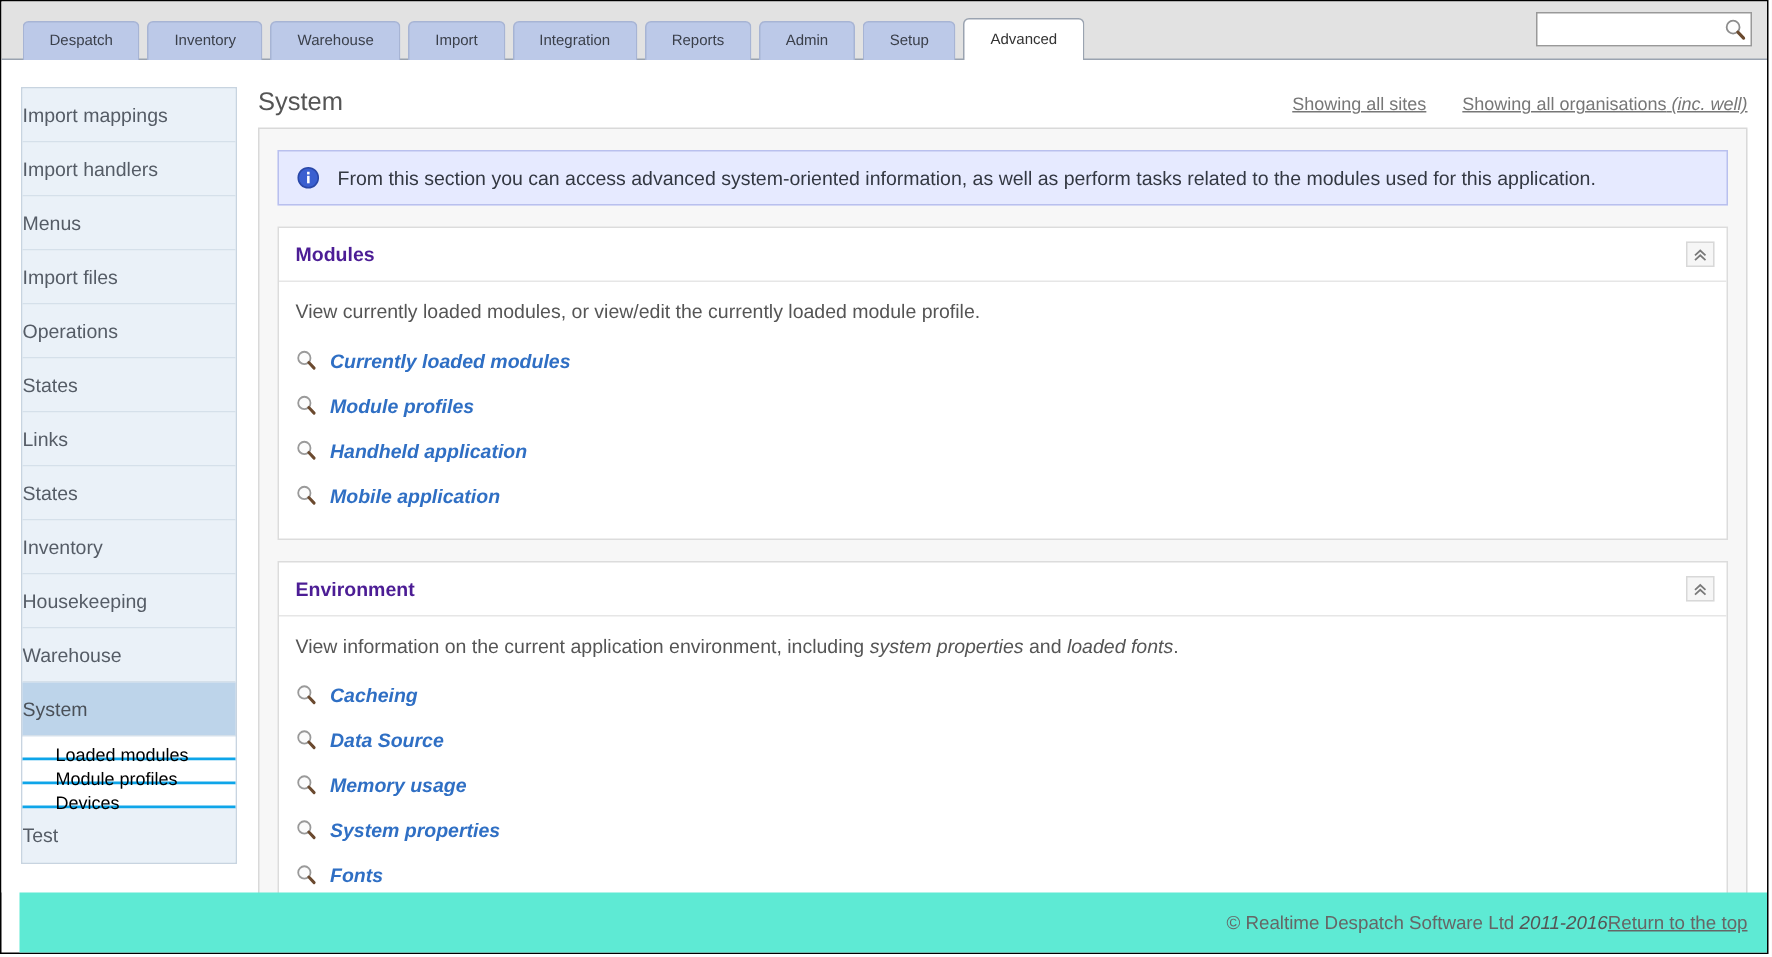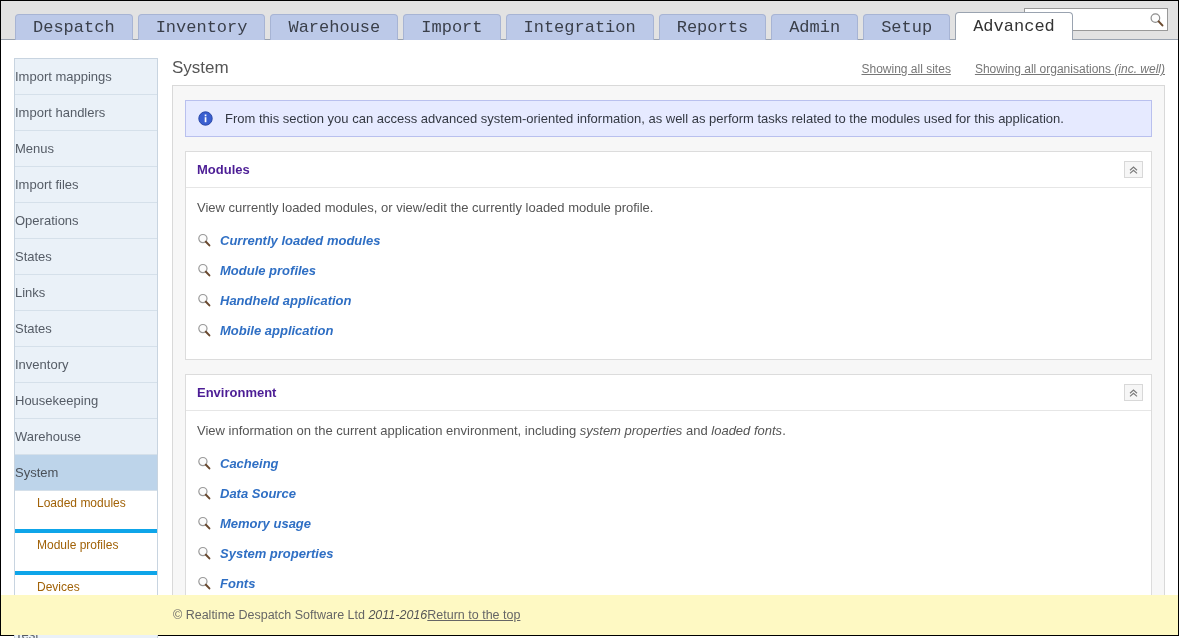--- a/index.html
+++ b/index.html
@@ -41,27 +41,26 @@
   .tab {
     height: 26px;
     line-height: 26px;
     padding: 0 17px;
     margin-right: 5px;
     background: #bcc9e8;
     border: 1px solid #a7b4d4;
     border-bottom: none;
     border-radius: 4px 4px 0 0;
     color: #3a3f4a;
-    font-size: 17px;
+    font-size: 10px;
     white-space: nowrap;
     box-sizing: border-box;
     position: relative;
     top: 1px;
     cursor: pointer;
-    font-family: Liberation Mono, monospace;
   }
   .tab.active {
     background: #ffffff;
     border-color: #9aa3b0;
     color: #333333;
     height: 28px;
     line-height: 28px;
     top: 1px;
     z-index: 3;
   }
@@ -128,27 +127,27 @@
     cursor: pointer;
     white-space: nowrap;
     overflow: hidden;
   }
   .side-item:last-child { border-bottom: none; }
   .side-item.selected {
     background: #bdd4ea;
     color: #4a5058;
   }
   .side-sub {
-    height: 42px;
+    height: 16px;
     line-height: 25px;
     padding-left: 22px;
     font-size: 12px;
-    color: #a16207;
-    background: #ffffff;
-    border-bottom: 4px solid #0ea5e9;
+    color: #000000;
+    background: #ffffff;
+    border-bottom: 2px solid #0ea5e9;
     box-sizing: border-box;
     cursor: pointer;
     white-space: nowrap;
   }
 
   
   .content {
     flex: 1 1 auto;
     margin: 0 13px 0 14px;
     min-width: 0;
@@ -262,26 +261,27 @@
     font-style: italic;
   }
   .mag { flex: 0 0 auto; display: flex; align-items: center; }
 
   
   .footer {
     flex: 0 0 auto;
     height: 40px;
     display: flex;
     align-items: center;
-    justify-content: flex-start;
+    justify-content: flex-end;
     padding: 0 13px 0 172px;
     box-sizing: border-box;
     font-size: 12.5px;
     color: #666666;
-    background: #fef9c3;
+    background: #5eead4;
+    margin-left: 12px;
   }
   .footer .copy i { font-style: italic; color: #555; }
   .footer-link {
     font-size: 12.5px;
     color: #666666;
     text-decoration: underline;
     cursor: pointer;
   }
 </style>
 </head>

